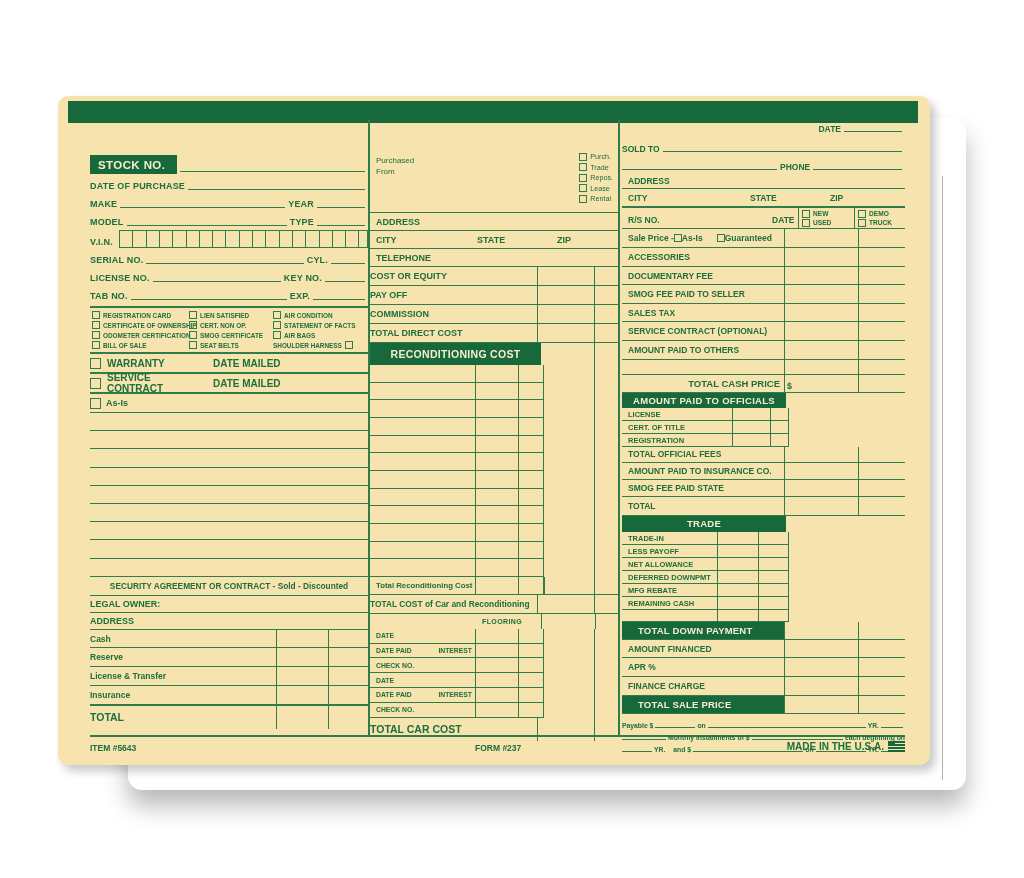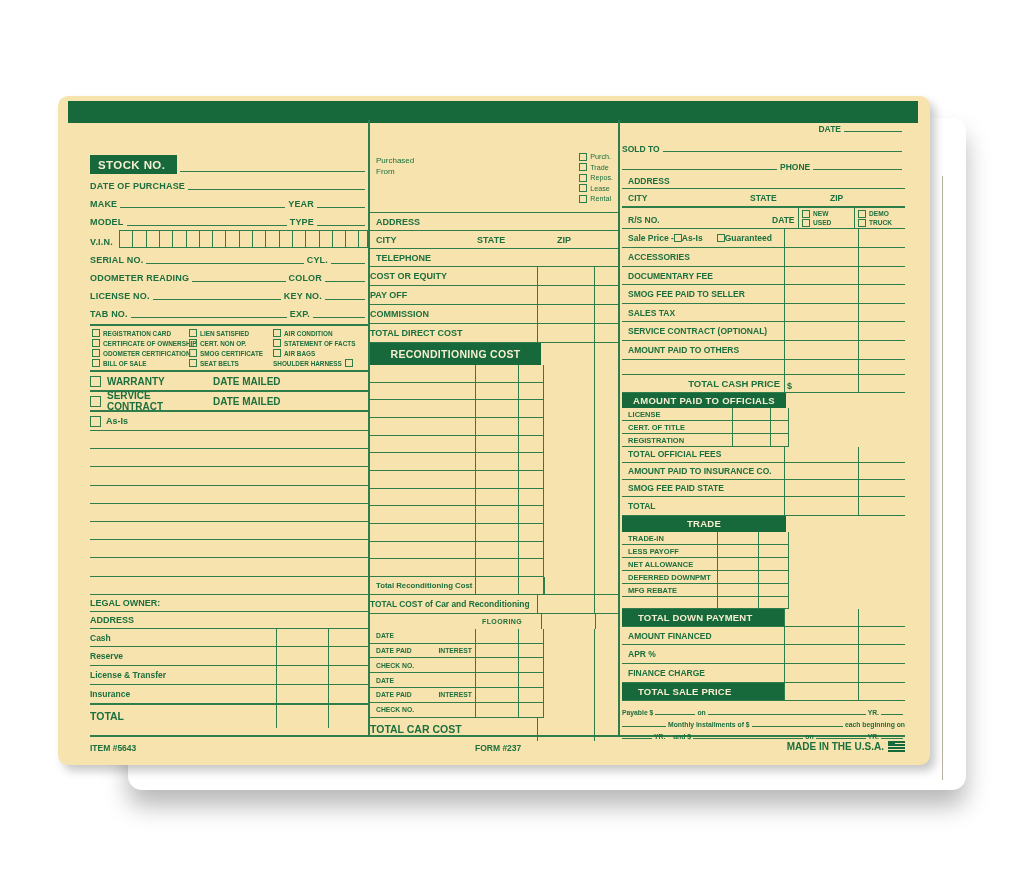--- a/index.html
+++ b/index.html
@@ -174,26 +174,20 @@
           <span class="lbl">V.I.N.</span>
           <span class="vin-grid"></span>
         </div>
         <div class="frow">
           <span class="lbl">SERIAL NO.</span>
           <span class="u"></span>
           <span class="lbl">CYL.</span>
           <span class="u uf" style="flex:0 0 34px"></span>
         </div>
         <div class="frow">
-          <span class="lbl">ODOMETER READING</span>
-          <span class="u"></span>
-          <span class="lbl">COLOR</span>
-          <span class="u uf" style="flex:0 0 40px"></span>
-        </div>
-        <div class="frow">
           <span class="lbl">LICENSE NO.</span>
           <span class="u"></span>
           <span class="lbl">KEY NO.</span>
           <span class="u uf" style="flex:0 0 40px"></span>
         </div>
         <div class="frow">
           <span class="lbl">TAB NO.</span>
           <span class="u"></span>
           <span class="lbl">EXP.</span>
           <span class="u uf" style="flex:0 0 52px"></span>
@@ -274,20 +268,21 @@
         <div class="ruled"></div>
         <div class="ruled"></div>
         <div class="ruled"></div>
         <div class="ruled"></div>
         <div class="ruled"></div>
         <div class="ruled"></div>
         <div class="ruled"></div>
         <div class="ruled"></div>
         <div class="ruled"></div>
 
+        <div class="sec-h">SECURITY AGREEMENT OR CONTRACT - Sold - Discounted</div>
         <div class="sec-row"><span>LEGAL OWNER:</span></div>
         <div class="sec-row"><span>ADDRESS</span></div>
 
         <div class="mrow">
             <span class="mlbl">Cash</span>
             <span class="mc1"></span>
             <span class="mc2"></span>
           </div>
         <div class="mrow">
             <span class="mlbl">Reserve</span>
@@ -716,20 +711,26 @@
             <span class="tra"></span>
             <span class="trb"></span>
             <span class="sp1"></span>
           </div>
         <div class="trrow">
             <span class="trl">MFG REBATE</span>
             <span class="tra"></span>
             <span class="trb"></span>
             <span class="sp1"></span>
           </div>
+        <div class="trrow">
+            <span class="trl">REMAINING CASH</span>
+            <span class="tra"></span>
+            <span class="trb"></span>
+            <span class="sp1"></span>
+          </div>
         <div class="trrow blank">
             <span class="trl"></span>
             <span class="tra"></span>
             <span class="trb"></span>
             <span class="sp1"></span>
           </div>
 
         <div class="greenrow">
           <span class="gbarf">TOTAL DOWN PAYMENT</span>
           <span class="cell73"></span>

